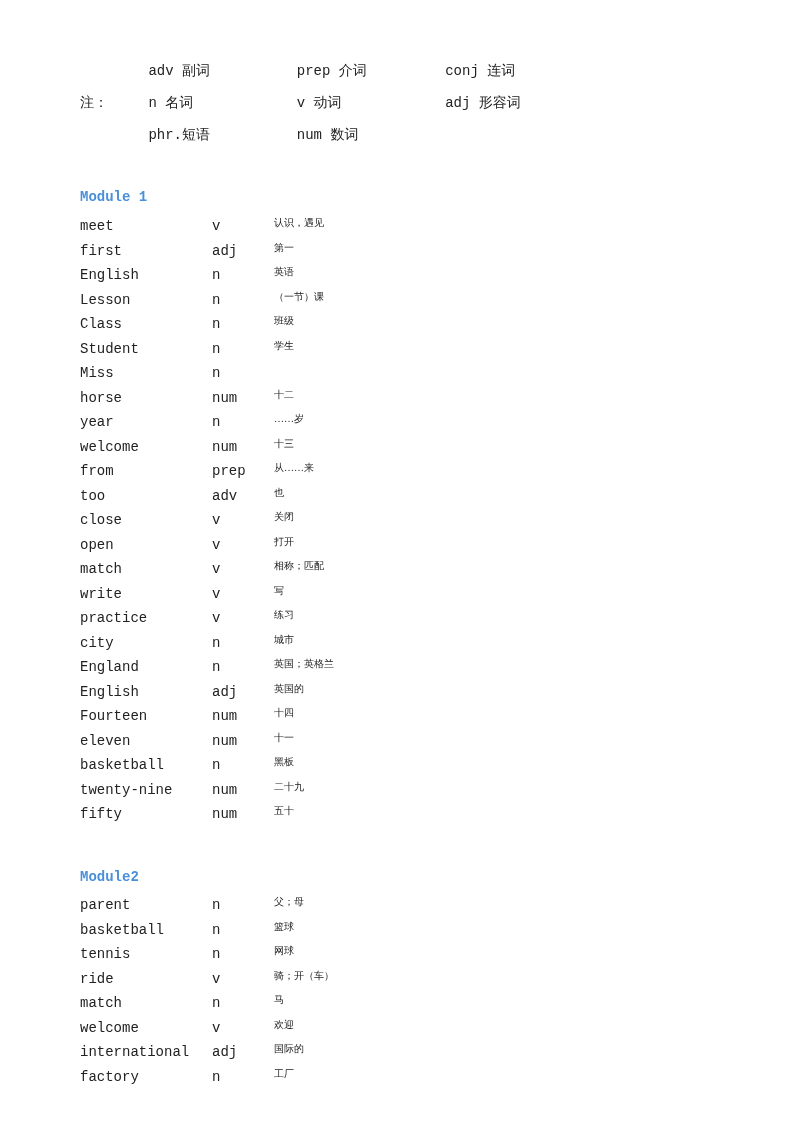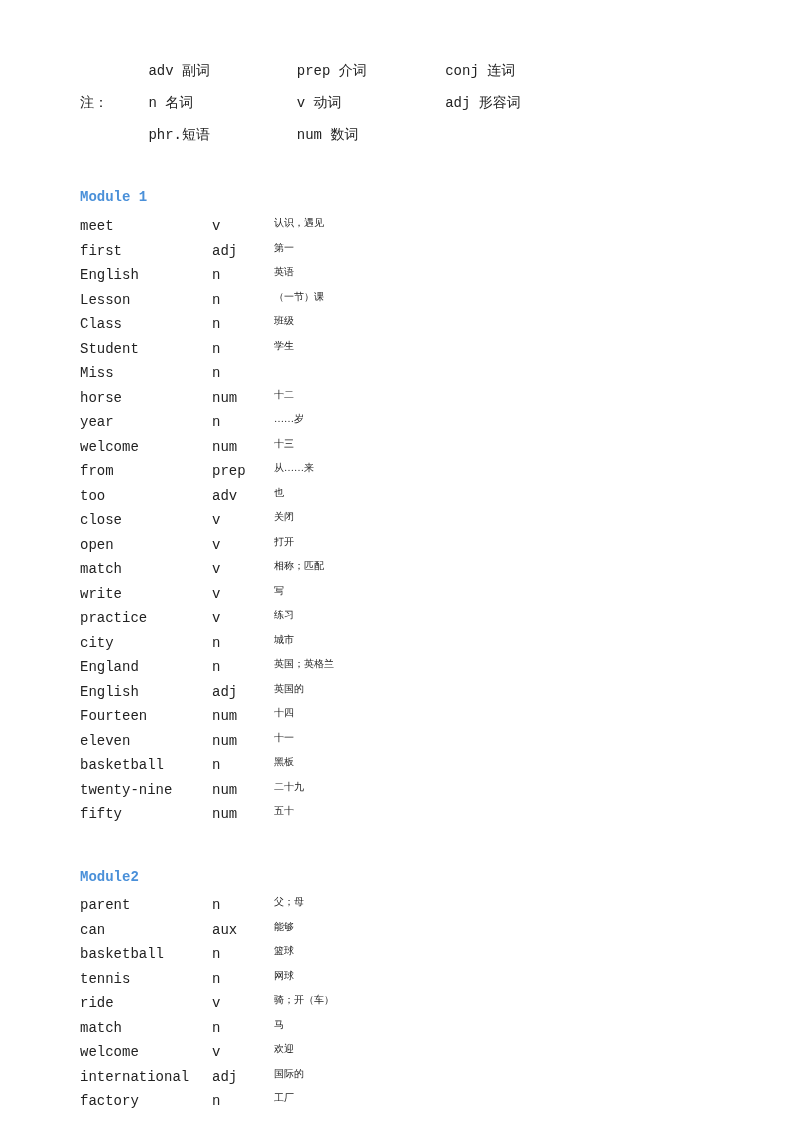--- a/index.html
+++ b/index.html
@@ -208,25 +208,20 @@
       </div>
     </div>
     <div class="module-title">Module2</div>
     <div class="vocab-list">
       <div class="vocab-row">
         <span class="word">parent</span>
         <span class="pos">n</span>
         <span class="meaning">父；母</span>
       </div>
       <div class="vocab-row">
-        <span class="word">can</span>
-        <span class="pos">aux</span>
-        <span class="meaning">能够</span>
-      </div>
-      <div class="vocab-row">
         <span class="word">basketball</span>
         <span class="pos">n</span>
         <span class="meaning">篮球</span>
       </div>
       <div class="vocab-row">
         <span class="word">tennis</span>
         <span class="pos">n</span>
         <span class="meaning">网球</span>
       </div>
       <div class="vocab-row">

